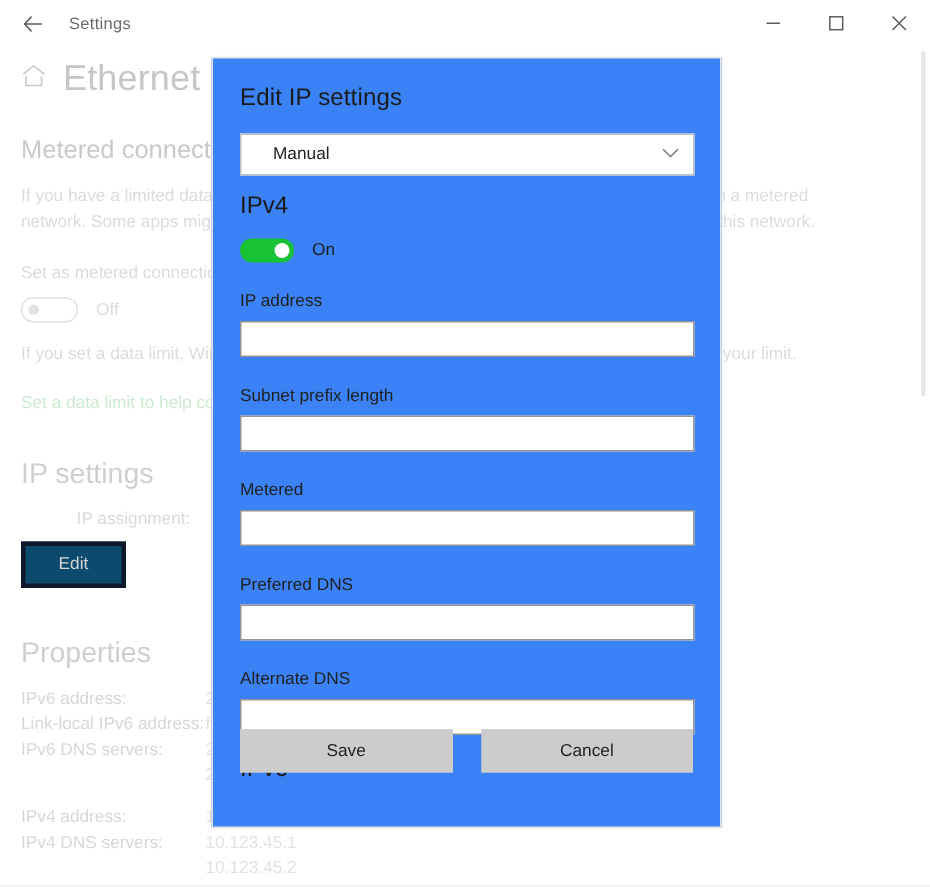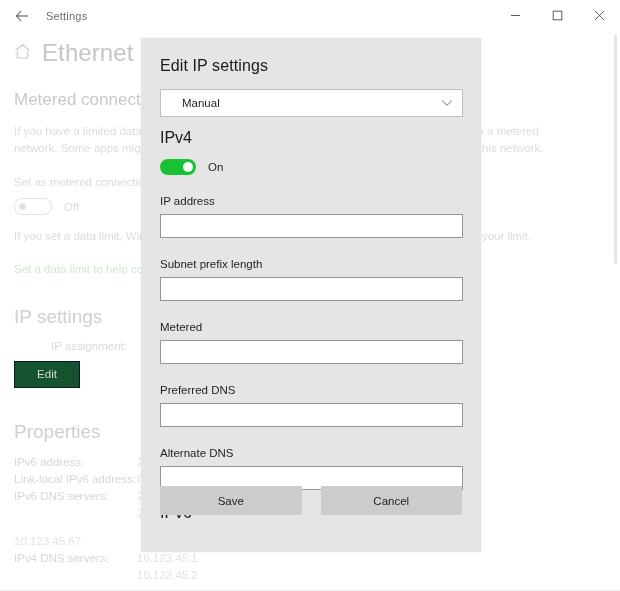--- a/index.html
+++ b/index.html
@@ -137,22 +137,22 @@
     font-size: 11.5px;
     color: #d9d9d9;
     margin-top: 12px;
   }
   .kv-key { width: 150px; text-align: center; }
   .kv-val { color: #e4e4e4; }
 
   .edit-btn {
     margin-top: 9px;
     width: 64px; height: 25px;
-    background: #14532d;
-    border: 1px solid #0f172a;
+    background: #0c4a6e;
+    border: 3px solid #0f172a;
     color: #d6d6d6;
     font-size: 11.5px;
     font-family: "Liberation Sans", sans-serif;
     display: flex;
     align-items: center;
     justify-content: center;
   }
 
   .props-title {
     font-size: 19px;
@@ -169,21 +169,21 @@
   .prop-row.gap { margin-top: 11px; }
   .prop-key { width: 123px; flex: none; }
   .prop-val { color: #e2e2e2; white-space: nowrap; }
 
   
   .dialog {
     position: absolute;
     left: 141px; top: 38px;
     width: 338px;
     height: 512px;
-    background: #e5e5e5;
+    background: #3b82f6;
     border: 1px solid #e4e4e4;
     box-shadow: 0 0 2px rgba(0,0,0,0.09);
     overflow: hidden;
   }
   .dlg-scroll {
     position: absolute;
     left: 0; top: 0;
     width: 338px;
     height: 512px;
     padding: 0;
@@ -412,20 +412,21 @@
     </div>
     <div class="prop-row">
       <span class="prop-key">IPv6 DNS servers:</span>
       <span class="prop-val">2001:4898:2000:1::3</span>
     </div>
     <div class="prop-row">
       <span class="prop-key"></span>
       <span class="prop-val">2001:4898:2000:2::3</span>
     </div>
     <div class="prop-row gap">
+      <span class="prop-key">IPv4 address:</span>
       <span class="prop-val">10.123.45.67</span>
     </div>
     <div class="prop-row">
       <span class="prop-key">IPv4 DNS servers:</span>
       <span class="prop-val">10.123.45.1</span>
     </div>
     <div class="prop-row">
       <span class="prop-key"></span>
       <span class="prop-val">10.123.45.2</span>
     </div>

